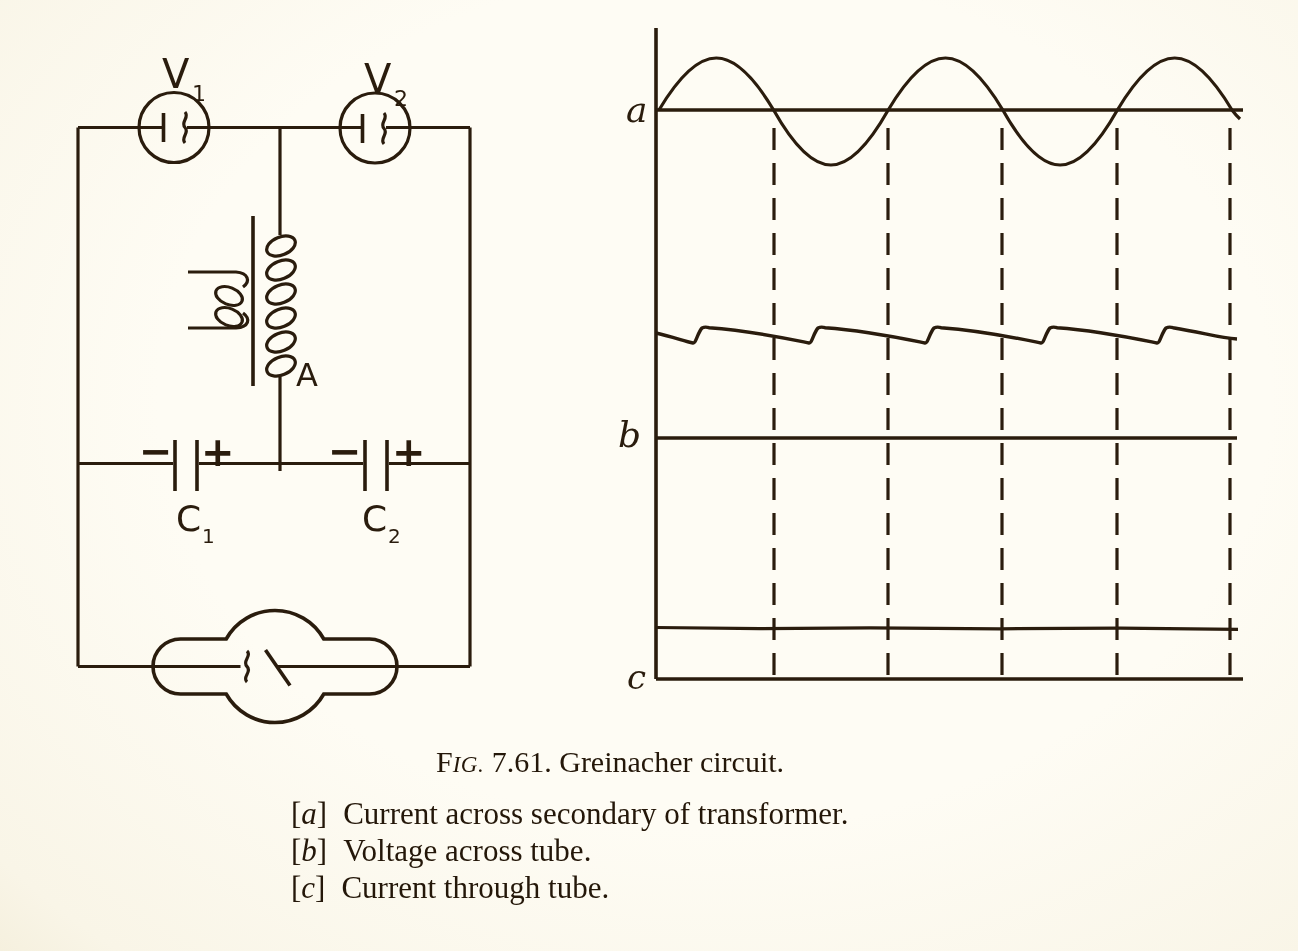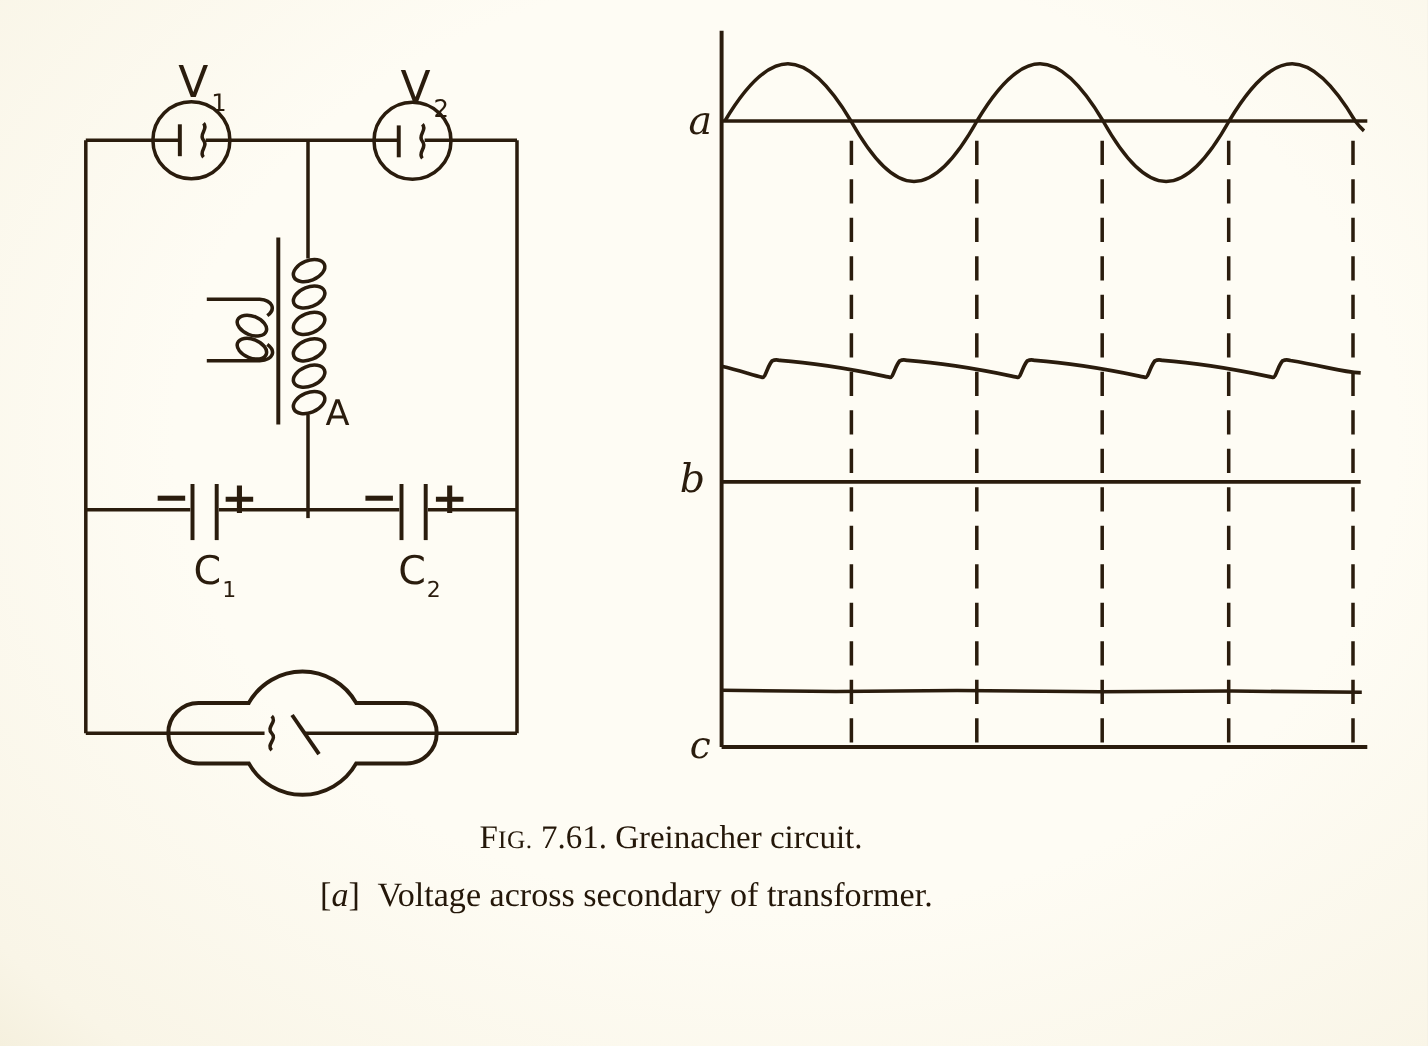--- a/index.html
+++ b/index.html
@@ -20,21 +20,21 @@
     font-family:"DejaVu Serif", serif;
     font-style:italic;
     fill:#2a1c0d;
   }
   .caption{position:absolute;left:0;top:0;width:1298px;height:951px;color:#241709;pointer-events:none;}
   .fig-line{
     position:absolute;left:436px;top:745px;
     font-family:"Liberation Serif", serif;
     font-size:30px;white-space:nowrap;
   }
-  .sc-small{font-size:23px;letter-spacing:0.5px;}
+  .sc-small{font-size:23px;letter-spacing:0.5px;font-style:italic;}
   .cap-item{
     position:absolute;left:291px;
     font-family:"Liberation Serif", serif;
     font-size:31px;white-space:nowrap;
   }
   .cap-item .cap-key i{font-style:italic;}
   .cap-item .cap-text{margin-left:16px;}
 </style>
 </head>
 <body>
@@ -146,17 +146,23 @@
       <text x="627" y="689" font-size="34">c</text>
     </g>
   </svg>
 
   <div class="caption">
     <div class="fig-line">
       <span class="sc-big">F</span><span class="sc-small">IG.</span><span> 7.61. Greinacher circuit.</span>
     </div>
 
     <div class="cap-item" style="top:796px;">
-      <span class="cap-key"><span>[</span><i>a</i><span>]</span></span><span class="cap-text">Voltage across secondary of transformer.</span>
+      <span class="cap-key"><span>[</span><i>a</i><span>]</span></span><span class="cap-text">Current across secondary of transformer.</span>
+    </div>
+    <div class="cap-item" style="top:833px;">
+      <span class="cap-key"><span>[</span><i>b</i><span>]</span></span><span class="cap-text">Voltage across tube.</span>
+    </div>
+    <div class="cap-item" style="top:870px;">
+      <span class="cap-key"><span>[</span><i>c</i><span>]</span></span><span class="cap-text">Current through tube.</span>
     </div>
   </div>
 
 </div>
 
 </body></html>

